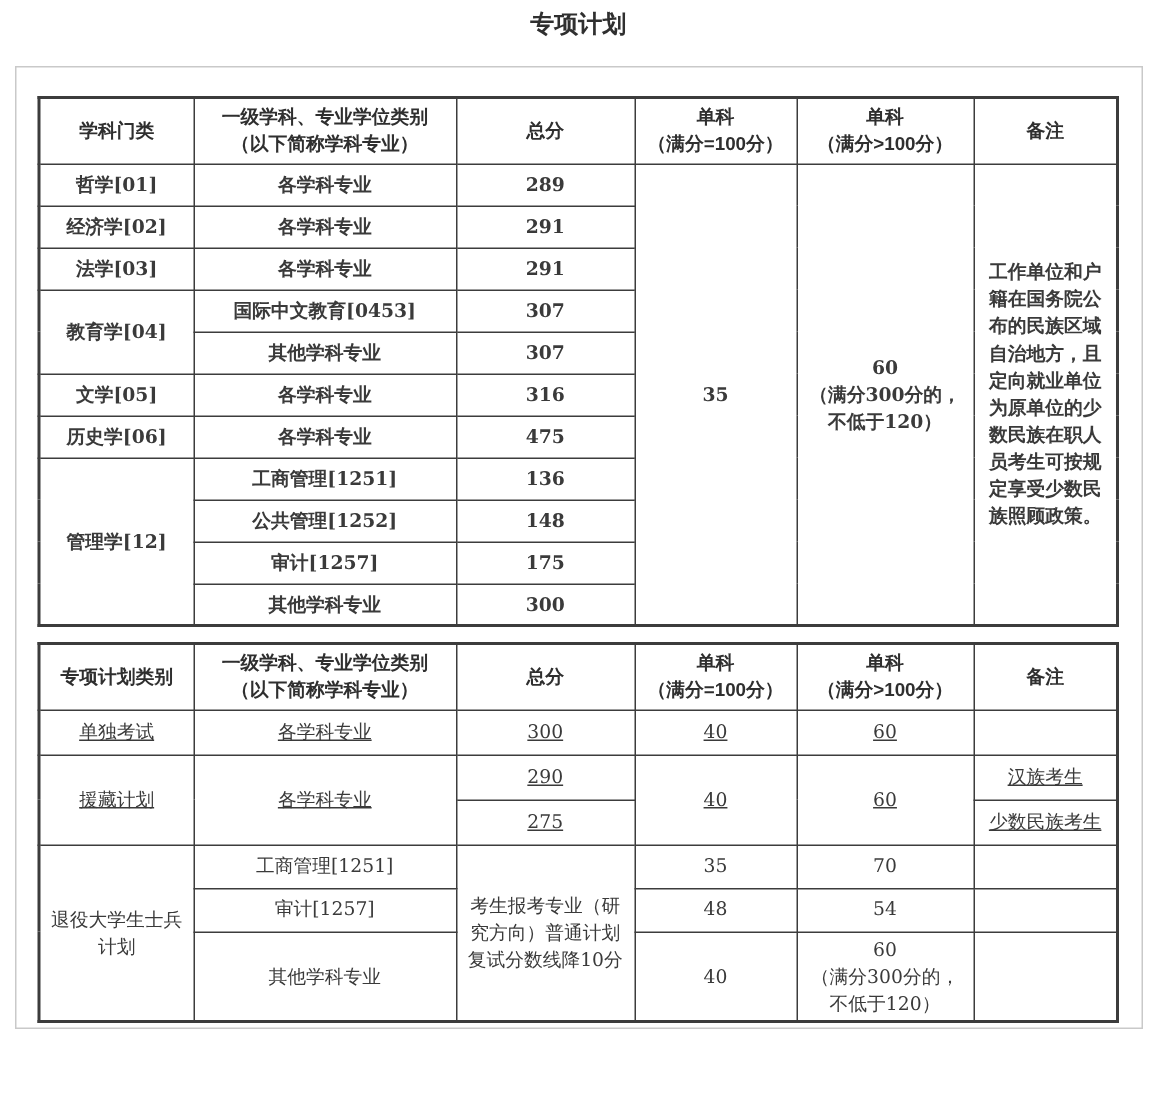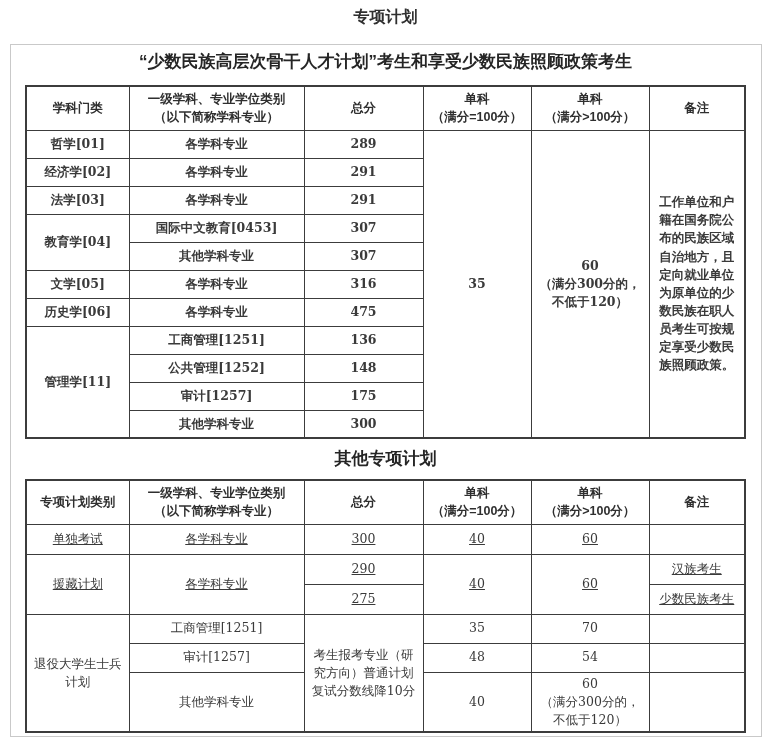--- a/index.html
+++ b/index.html
@@ -81,21 +81,20 @@
   }
   td.note-cell { line-height: 1.5; }
 </style>
 </head>
 <body>
 
 <div class="page-title">专项计划</div>
 
 <div class="content-panel">
 
-  <div class="section-title first">“少数民族高层次骨干人才计划”考生和享受少数民族照顾政策考生</div>
 
   <div class="tbl-wrap1">
     <table class="score-table">
       <colgroup>
         <col style="width:103px">
           <col style="width:175px">
           <col style="width:119px">
         <col style="width:108px">
           <col style="width:118px">
           <col style="width:96px">
@@ -145,41 +144,40 @@
         <td>文学[05]</td>
         <td>各学科专业</td>
         <td>316</td>
       </tr>
       <tr class="h28">
         <td>历史学[06]</td>
         <td>各学科专业</td>
         <td>475</td>
       </tr>
       <tr class="h28">
-        <td rowspan="4">管理学[11]</td>
+        <td rowspan="4">管理学[12]</td>
         <td>工商管理[1251]</td>
         <td>136</td>
       </tr>
       <tr class="h28">
         <td>公共管理[1252]</td>
         <td>148</td>
       </tr>
       <tr class="h28">
         <td>审计[1257]</td>
         <td>175</td>
       </tr>
       <tr class="h28">
         <td>其他学科专业</td>
         <td>300</td>
       </tr>
     </tbody>
       </table>
   </div>
 
-  <div class="section-title second">其他专项计划</div>
 
   <div class="tbl-wrap2">
     <table class="score-table">
       <colgroup>
         <col style="width:103px">
           <col style="width:175px">
           <col style="width:119px">
         <col style="width:108px">
           <col style="width:118px">
           <col style="width:96px">

